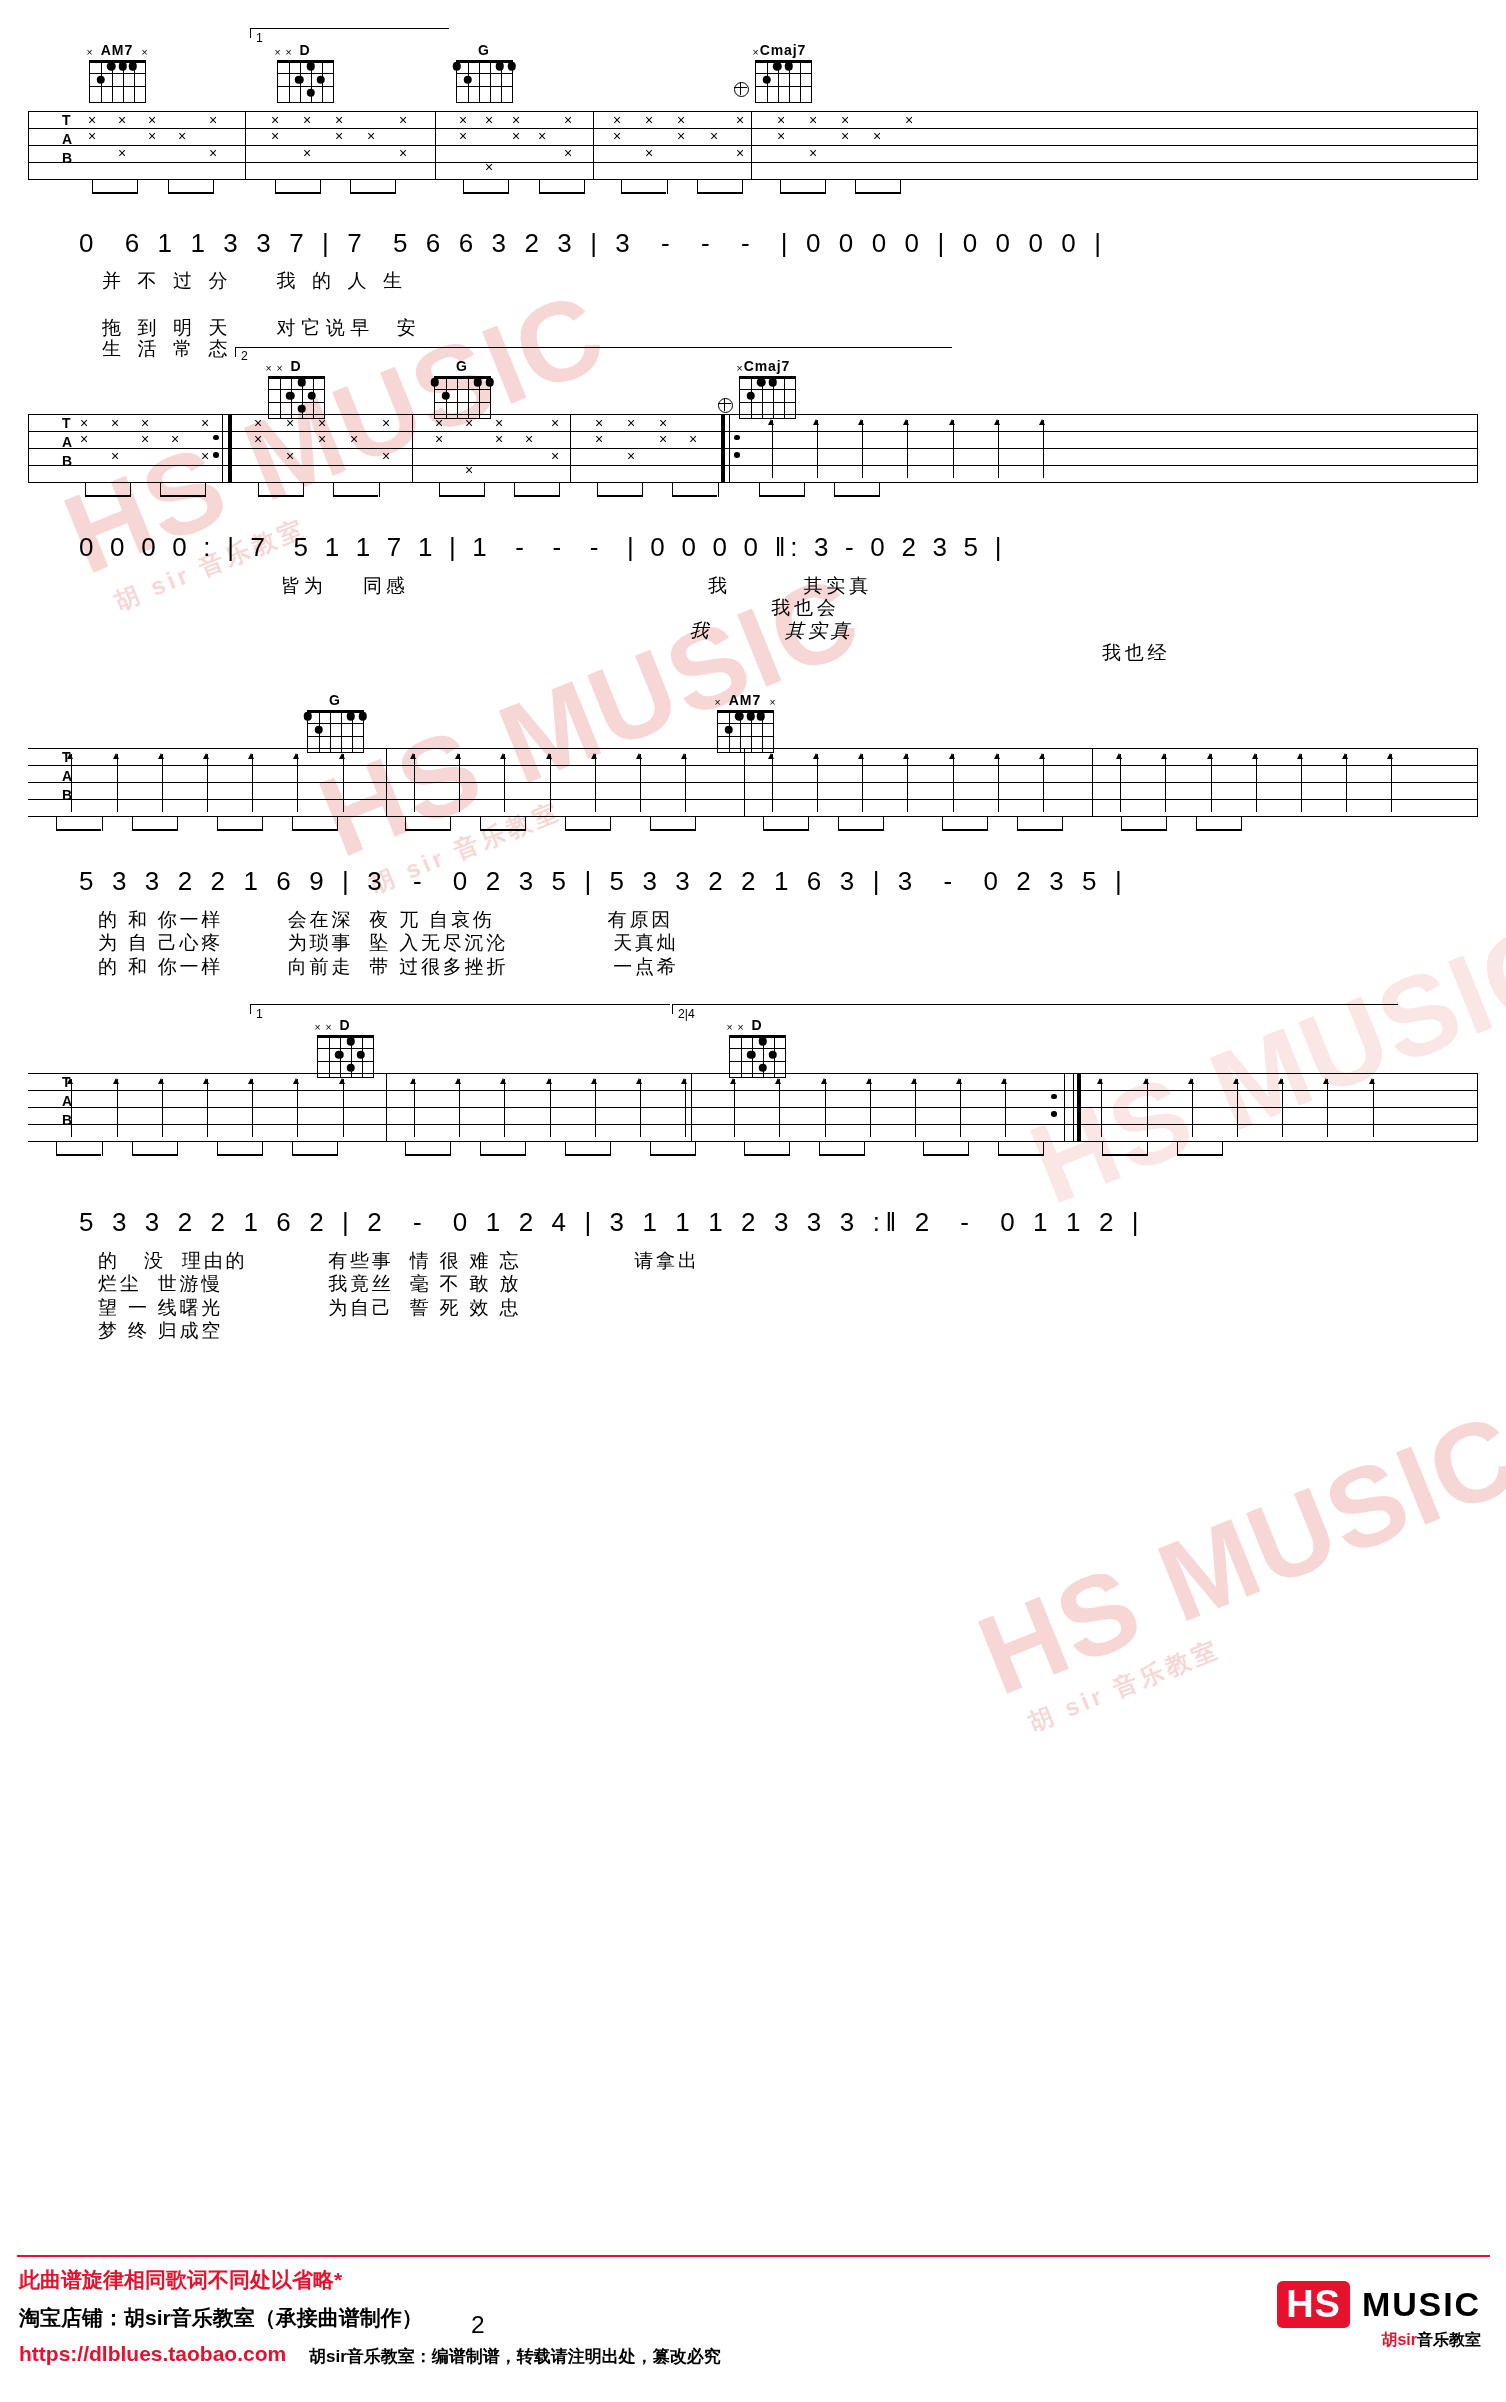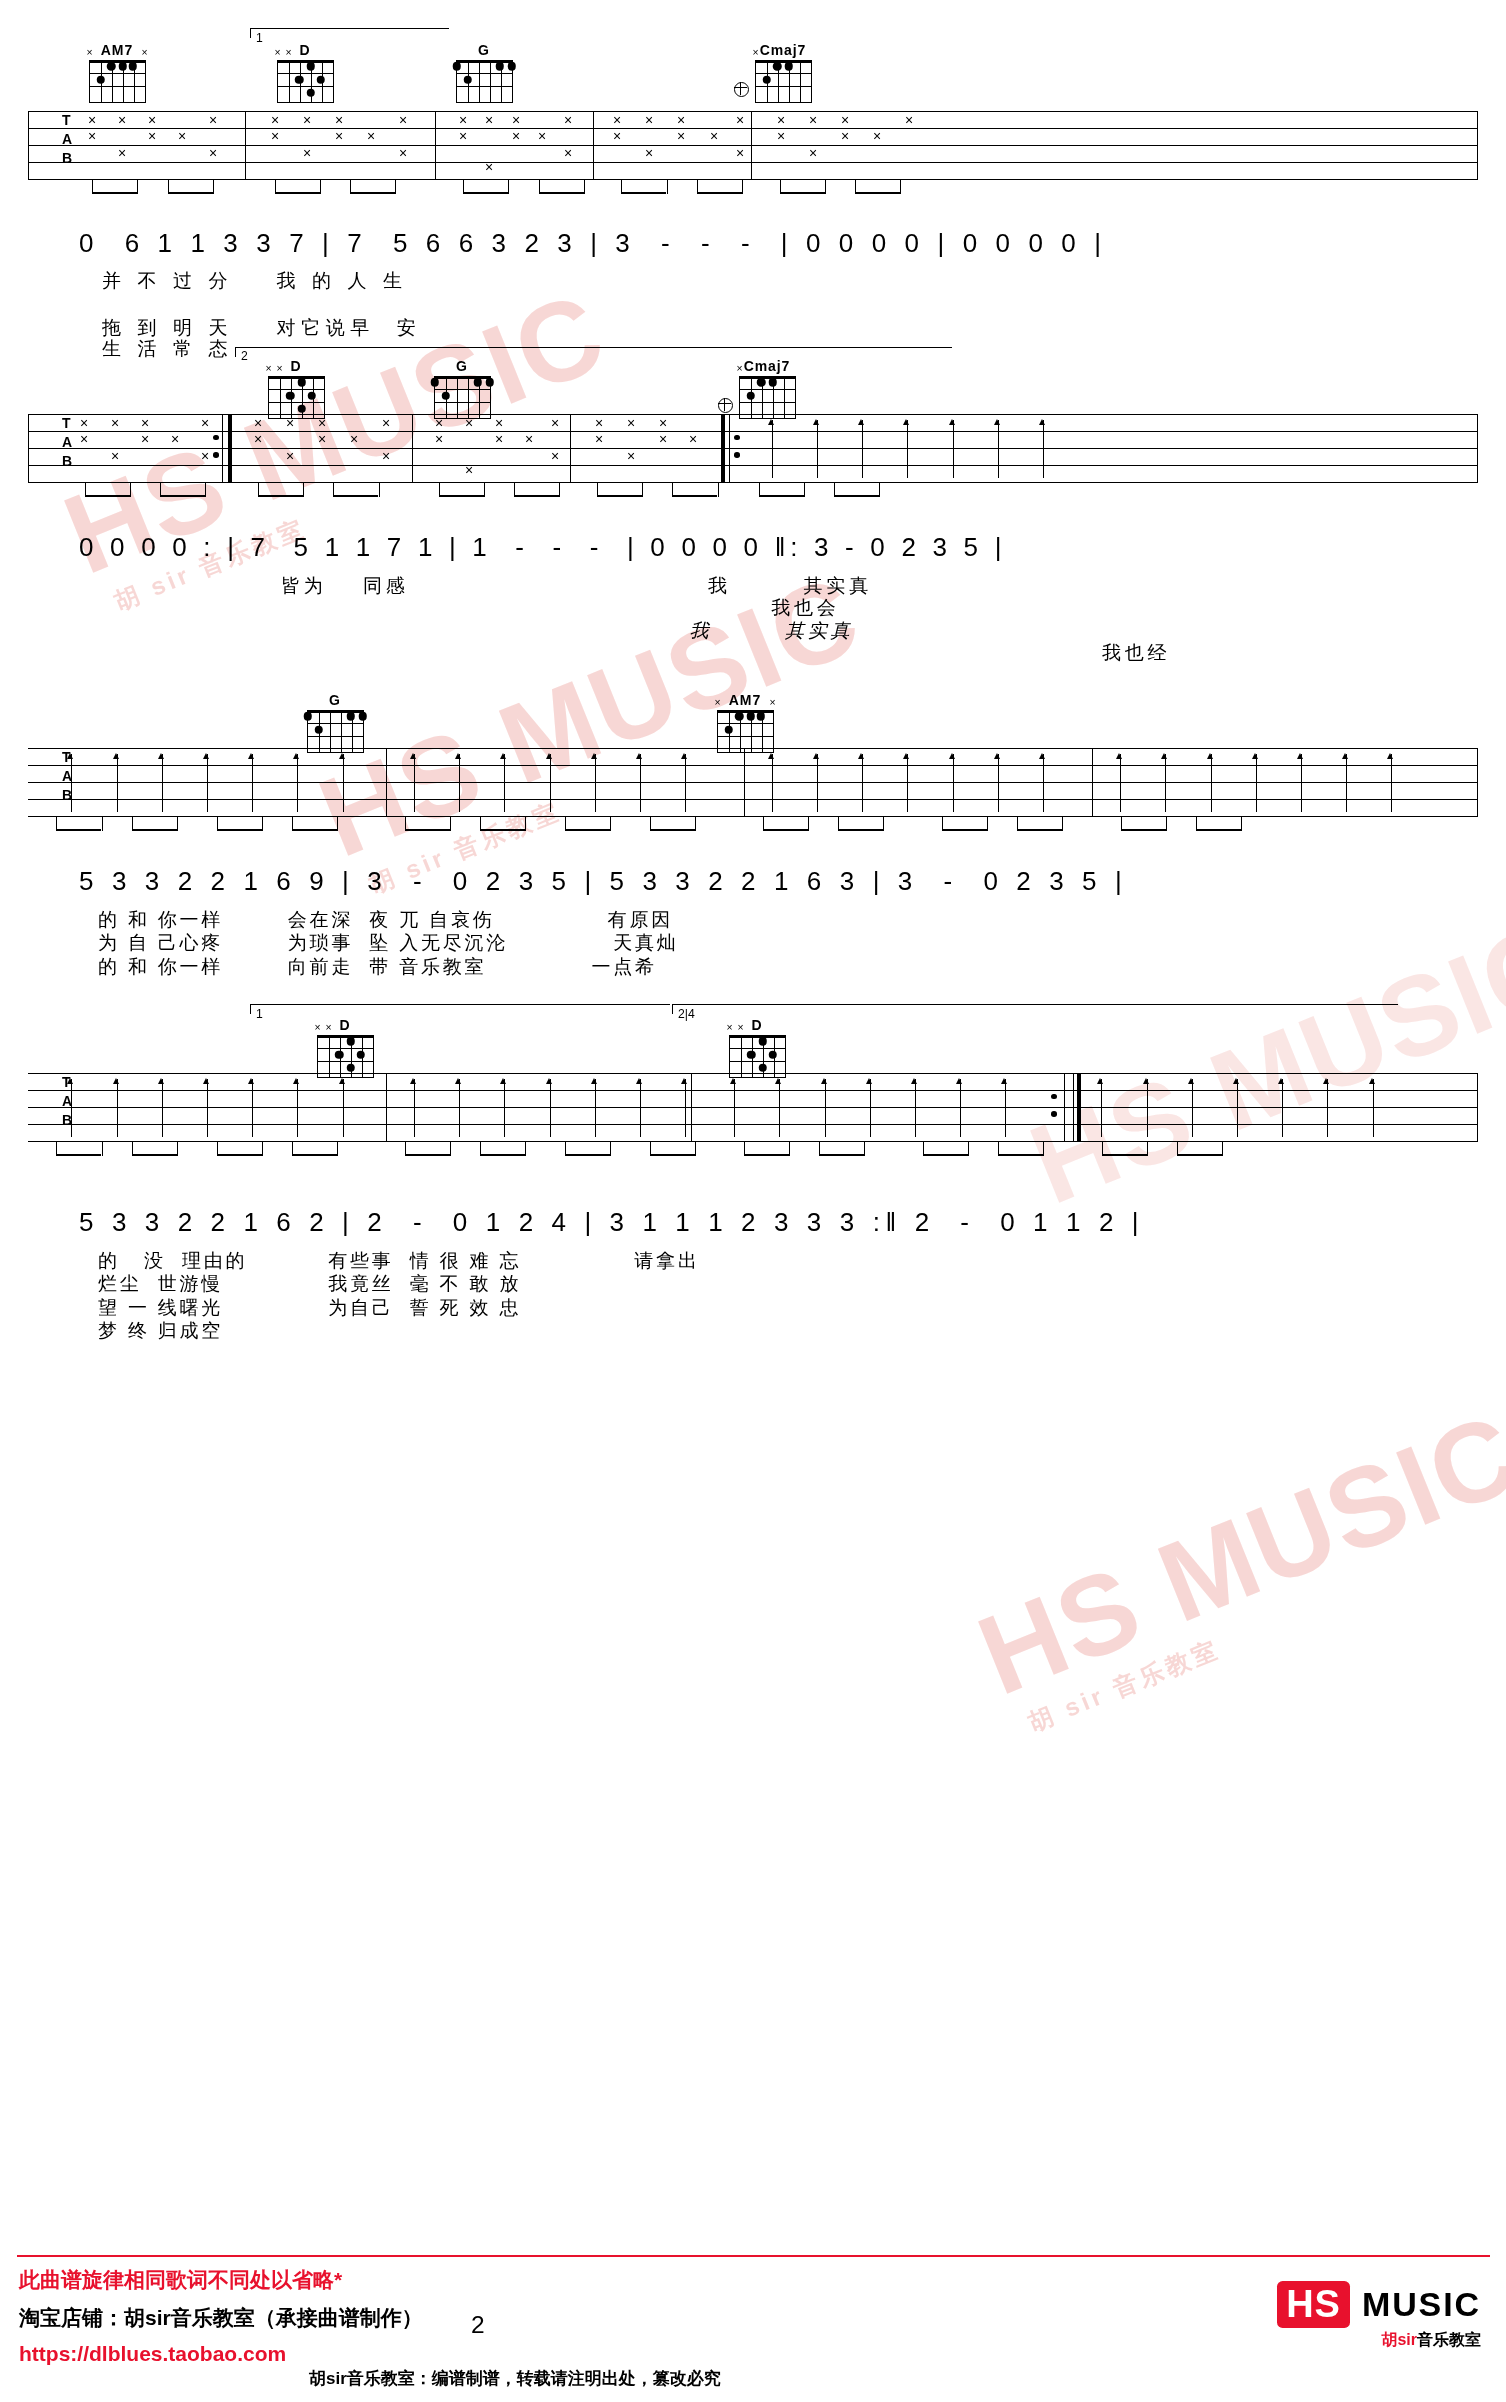--- a/index.html
+++ b/index.html
@@ -568,21 +568,21 @@
       <div class="rh" style="left:1166px;top:143px"></div>
     <div class="beam" style="left:1121px;top:156px;width:45px"></div>
     <div class="rh" style="left:1196px;top:143px"></div>
       <div class="rh" style="left:1241px;top:143px"></div>
     <div class="beam" style="left:1196px;top:156px;width:45px"></div>
   </div>
 
   <div class="notes" style="left:79px;top:193px;letter-spacing:5.6px;">5 3 3 2 2 1 6 9 | 3  -  0 2 3 5 | 5 3 3 2 2 1 6 3 | 3  -  0 2 3 5 |</div>
   <div class="lyricline" style="left:98px;top:234px;letter-spacing:2.8px;">的 和 你一样        会在深  夜 兀 自哀伤              有原因</div>
   <div class="lyricline" style="left:98px;top:257px;letter-spacing:2.8px;">为 自 己心疼        为琐事  坠 入无尽沉沦             天真灿</div>
-  <div class="lyricline" style="left:98px;top:281px;letter-spacing:2.8px;">的 和 你一样        向前走  带 音乐教室             一点希</div>
+  <div class="lyricline" style="left:98px;top:281px;letter-spacing:2.8px;">的 和 你一样        向前走  带 过很多挫折             一点希</div>
 </div>
 
 <div class="system" style="top:998px;height:348px;">
   <div class="bracket" style="left:250px;top:5.6px;width:419px;"></div>
   <div class="repeatnum" style="left:256px;top:8.5px;">1</div>
   <div class="bracket" style="left:672px;top:5.6px;width:725px;"></div>
   <div class="repeatnum" style="left:678px;top:8.5px;">2|4</div>
 
   <div class="chord" style="left:311px;top:19px;">
     <div class="nm">D</div>
@@ -725,21 +725,21 @@
   <div class="lyricline" style="left:98px;top:297px;letter-spacing:2.8px;">望 一 线曙光             为自己  誓 死 效 忠</div>
   <div class="lyricline" style="left:98px;top:320px;letter-spacing:2.8px;">梦 终 归成空</div>
 </div>
 
 <div class="footer" style="top:2255px;height:147px;">
   <div class="sep" style="left:17px;top:0;width:1473px;height:1.9px;background:#e8112d;"></div>
 
   <div class="f-red" style="position:absolute;left:19px;top:11.3px;font-size:21px;">此曲谱旋律相同歌词不同处以省略*</div>
   <div style="position:absolute;left:19px;top:49px;font-size:21px;font-weight:bold;">淘宝店铺：胡sir音乐教室（承接曲谱制作）</div>
   <div style="position:absolute;left:19px;top:87px;font-size:21px;font-weight:bold;color:#e8112d;">https://dlblues.taobao.com</div>
-  <div style="position:absolute;left:309px;top:90px;font-size:17px;font-weight:bold;margin-top:22px;">胡sir音乐教室：编谱制谱，转载请注明出处，篡改必究</div>
+  <div style="position:absolute;left:309px;top:90px;font-size:17px;font-weight:bold;">胡sir音乐教室：编谱制谱，转载请注明出处，篡改必究</div>
 
   <div style="position:absolute;left:471px;top:56px;font-size:24.5px;">2</div>
 
   <div class="hsbox" style="top:26px;">
     <div>
       <span class="hs-sq">HS</span>
       <span class="hs-music">MUSIC</span>
     </div>
     <div class="hs-sub">
       <span class="red">胡sir</span><span>音乐教室</span>

